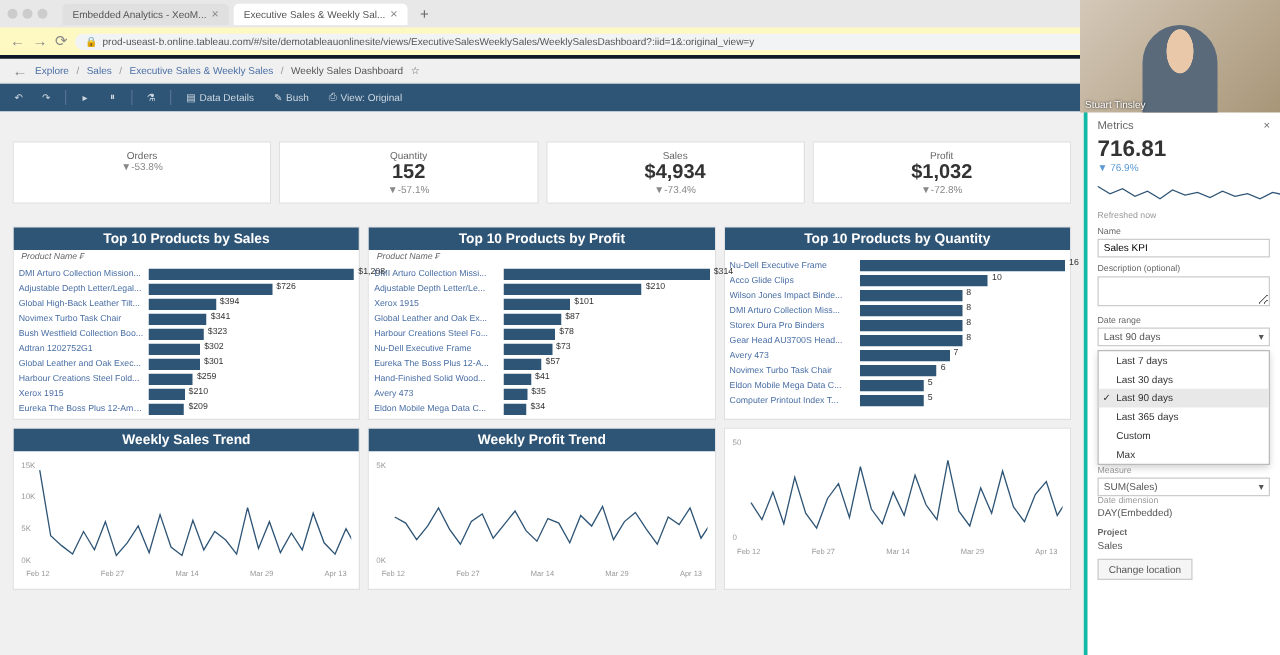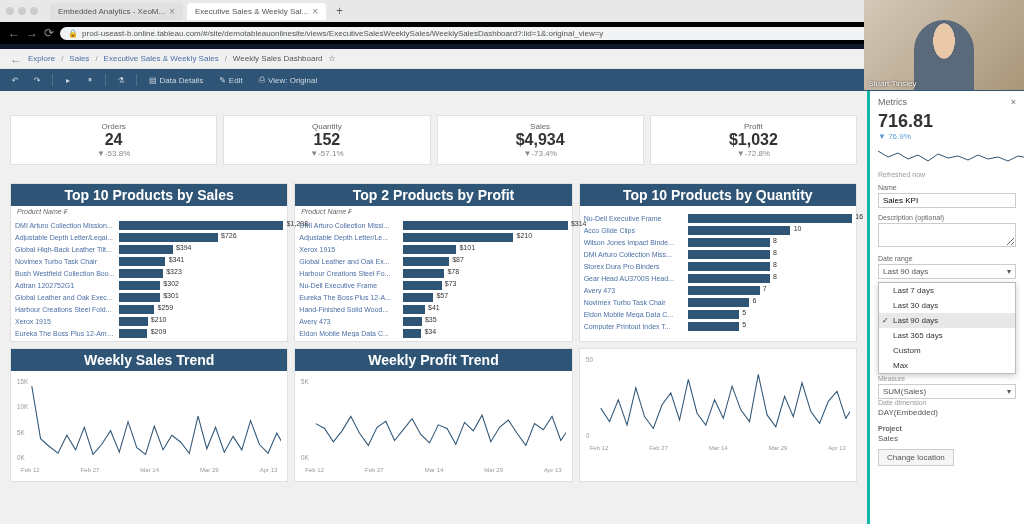--- a/index.html
+++ b/index.html
@@ -1,17 +1,17 @@
 <!DOCTYPE html>
 <html><head>
 <meta charset="utf-8">
 <style>
 *{box-sizing:border-box;margin:0;padding:0;font-family:-apple-system,BlinkMacSystemFont,"Segoe UI",Arial,sans-serif}
 body{background:#f0f0f0;width:1024px;height:524px;overflow:hidden;font-size:9px}
-.browser-chrome{background:#000000;border-bottom:5px solid #0f172a}
+.browser-chrome{background:#fef9c3;border-bottom:3px solid #0f172a}
 .tab-bar{display:flex;align-items:center;height:22px;padding:0 6px;gap:4px;background:#e8e8e8}
 .traffic-lights{display:flex;gap:4px;align-items:center;margin-right:8px}
 .tl{width:8px;height:8px;border-radius:50%;background:#ccc}
 .tab{display:flex;align-items:center;padding:3px 8px;background:#fff;border-radius:4px 4px 0 0;font-size:8px;color:#555;gap:4px;max-width:140px;white-space:nowrap;overflow:hidden}
 .tab.inactive{background:#e0e0e0}
 .tab-close{color:#888;font-size:10px}
 .new-tab{color:#666;padding:0 6px;font-size:12px}
 .addr-bar{display:flex;align-items:center;height:22px;padding:0 8px;gap:6px}
 .nav-btn{color:#888;font-size:12px}
 .url-box{flex:1;background:#f1f3f4;border-radius:10px;padding:2px 8px;font-size:8px;color:#555;display:flex;align-items:center;gap:4px}
@@ -29,21 +29,21 @@
 .dashboard{flex:1;padding:6px 10px;overflow:hidden}
 .dash-header{background:#2f5576;color:#fff;text-align:center;padding:6px;font-size:13px;font-weight:600}
 .dash-date{font-size:9px;font-weight:400;margin-left:4px}
 .kpi-row{display:flex;gap:6px;margin:18px 0}
 .kpi{flex:1;background:#fff;text-align:center;padding:6px;border:1px solid #e0e0e0}
 .kpi-label{font-size:8px;color:#666}
 .kpi-value{font-size:16px;font-weight:700;color:#333}
 .kpi-delta{font-size:8px;color:#888}
 .panels-row{display:flex;gap:6px;margin-bottom:6px}
 .panel{flex:1;background:#fff;border:1px solid #e0e0e0}
-.panel-header{background:#2f5576;color:#fff;text-align:center;padding:3px;font-size:14px;font-weight:600}
+.panel-header{background:#2f5576;color:#fff;text-align:center;padding:3px;font-size:11px;font-weight:600}
 .panel-sub{font-size:7px;color:#666;padding:2px 6px;font-style:italic}
 .bar-list{padding:2px 4px}
 .bar-row{display:flex;align-items:center;gap:4px;height:12px;font-size:7px;color:#4a6fa5}
 .bar-label{width:100px;white-space:nowrap;overflow:hidden;text-overflow:ellipsis}
 .bar-track{flex:1;position:relative;height:9px}
 .bar-fill{position:absolute;left:0;top:0;bottom:0;background:#2f5576}
 .bar-val{position:absolute;font-size:7px;color:#333;top:-1px}
 .trend-panel .chart-area{height:110px;position:relative;padding:4px 6px}
 .chart-svg{width:100%;height:90px}
 .chart-line{fill:none;stroke:#2f5576;stroke-width:1}
@@ -127,35 +127,34 @@
 <div class="toolbar">
   <span class="tb-icon">↶</span>
   <span class="tb-icon">↷</span>
   <span class="tb-sep"></span>
   <span class="tb-icon">▸</span>
   <span class="tb-icon">⏸</span>
   <span class="tb-sep"></span>
   <span class="tb-icon">⚗</span>
   <span class="tb-sep"></span>
   <span class="tb-btn">▤ <span>Data Details</span></span>
-  <span class="tb-btn">✎ <span>Edit</span></span>
+  <span class="tb-btn">✎ <span>Bush</span></span>
   <span class="tb-btn">⎙ <span>View: Original</span></span>
   <div class="tb-right">
     <span class="tb-btn">💡 <span>Data Guide</span></span>
     <span class="tb-btn">👁 <span>Watch</span> ▾</span>
     <span class="tb-icon">⋯</span>
   </div>
 </div>
 
 <div class="main-wrap">
   <div class="dashboard">
     <div class="kpi-row" id="kpi-row">
         <div class="kpi">
           <div class="kpi-label">Orders</div>
-          <div class="kpi-value">24</div>
           <div class="kpi-delta">▼-53.8%</div>
         </div>
         <div class="kpi">
           <div class="kpi-label">Quantity</div>
           <div class="kpi-value">152</div>
           <div class="kpi-delta">▼-57.1%</div>
         </div>
         <div class="kpi">
           <div class="kpi-label">Sales</div>
           <div class="kpi-value">$4,934</div>
@@ -238,21 +237,21 @@
             <div class="bar-row">
               <div class="bar-label">Eureka The Boss Plus 12-Amp...</div>
               <div class="bar-track">
                 <div class="bar-fill" style="width:17.301324503311257%"></div>
                 <span class="bar-val" style="left:19.301324503311257%">$209</span>
               </div>
             </div>
           </div>
         </div>
         <div class="panel">
-          <div class="panel-header">Top 2 Products by Profit</div>
+          <div class="panel-header">Top 10 Products by Profit</div>
           <div class="panel-sub">Product Name ₣</div>
           <div class="bar-list">
             <div class="bar-row">
               <div class="bar-label">DMI Arturo Collection Missi...</div>
               <div class="bar-track">
                 <div class="bar-fill" style="width:100%"></div>
                 <span class="bar-val" style="left:102%">$314</span>
               </div>
             </div>
             <div class="bar-row">

